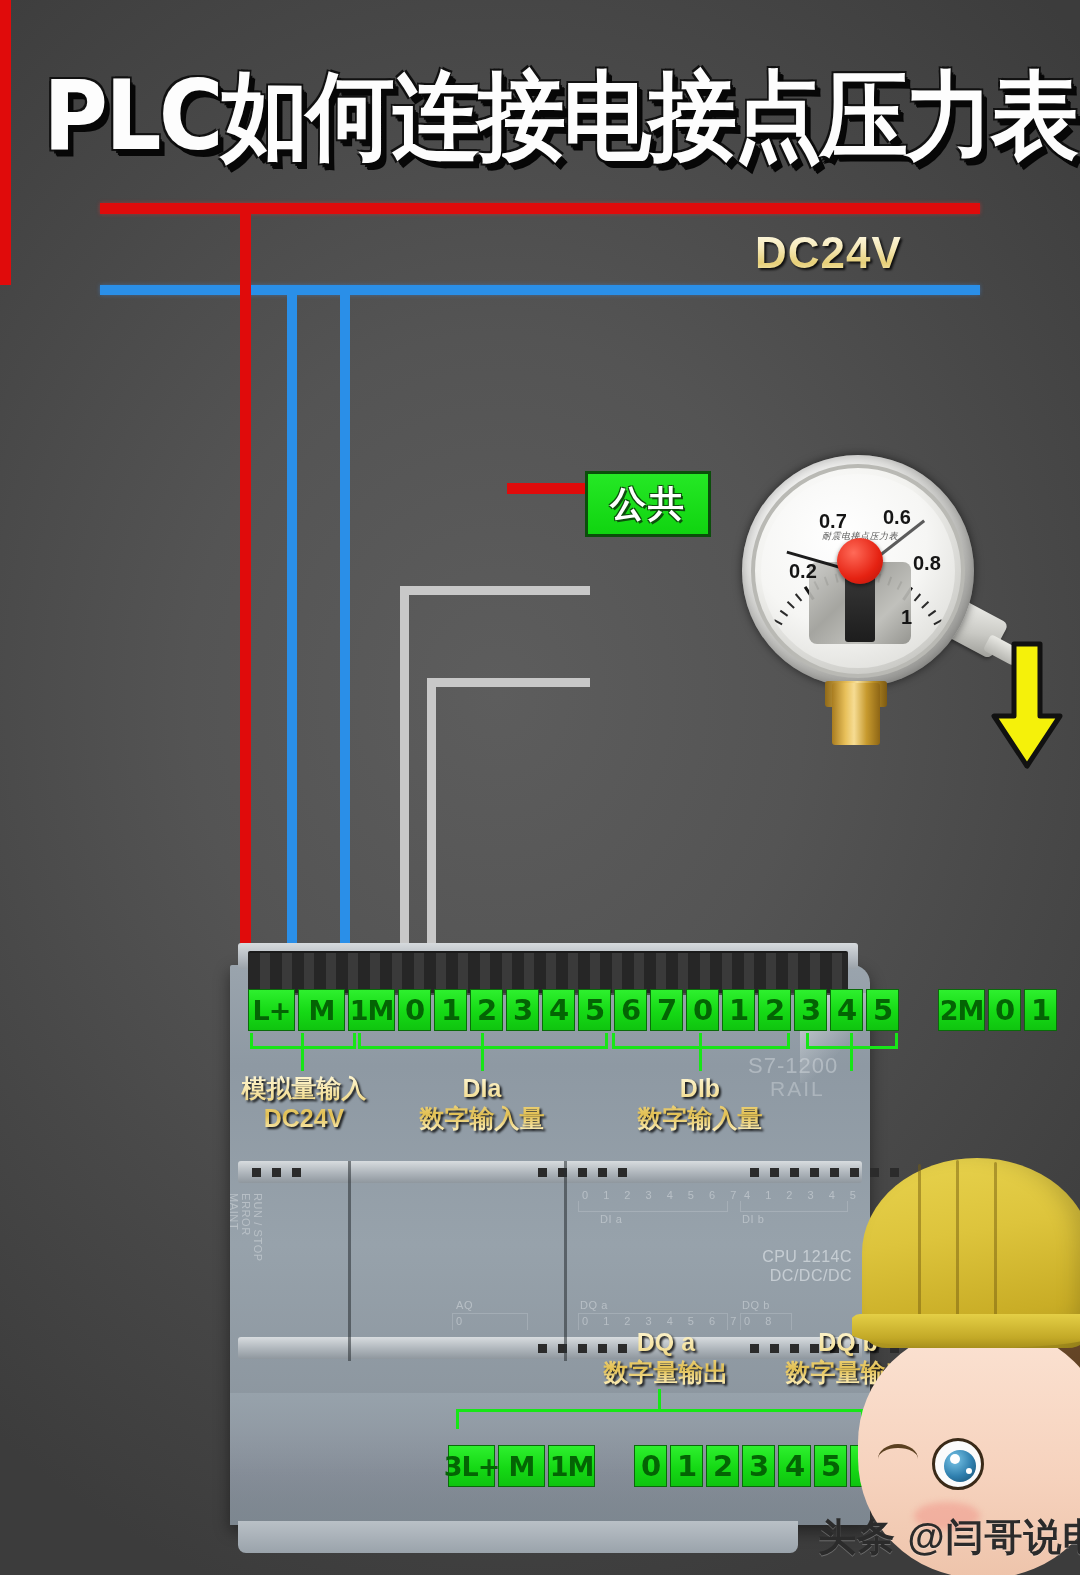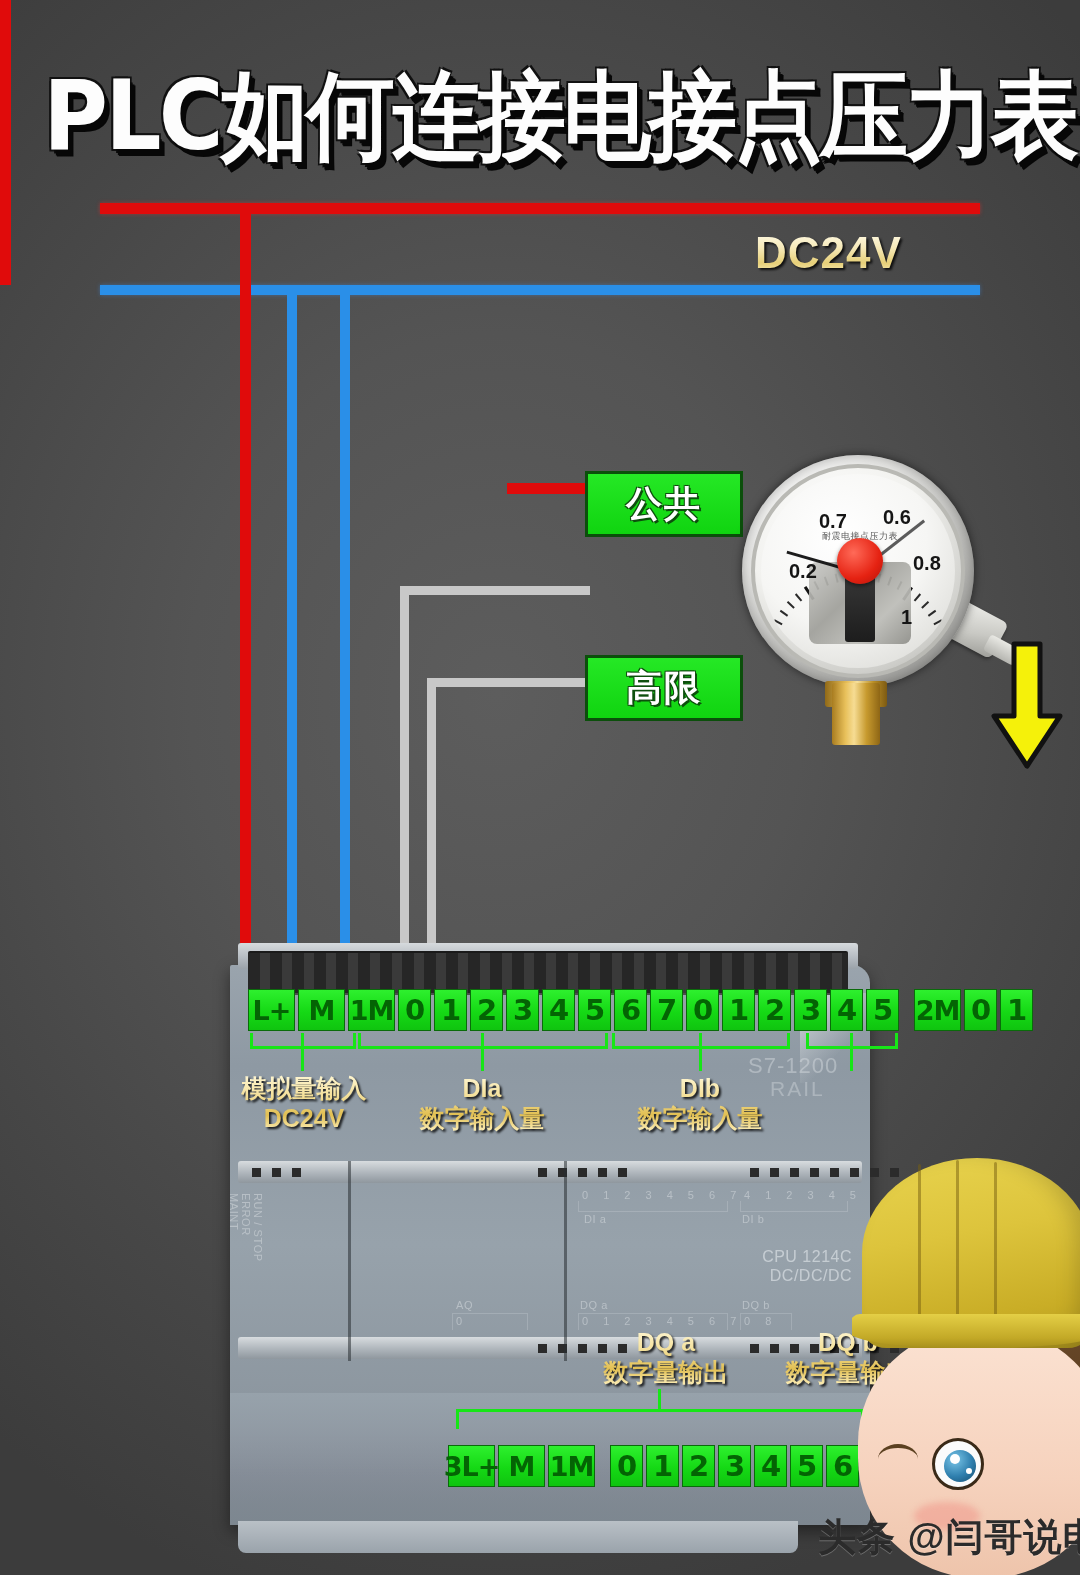--- a/index.html
+++ b/index.html
@@ -80,21 +80,21 @@
     font-size:44px;font-weight:bold;letter-spacing:1px;
     background:linear-gradient(180deg,#fffdf0 0%,#f6e9b8 40%,#e6cf78 70%,#fff6d0 100%);
     -webkit-background-clip:text;background-clip:text;
     color:transparent;-webkit-text-fill-color:transparent;
     filter:drop-shadow(2px 2px 1px rgba(0,0,0,.8));
   }
 
   
   .gbox{
     position:absolute;
-    width:158px;height:66px;
+    width:126px;height:66px;
     background:linear-gradient(180deg,#25e825 0%,#10d410 100%);
     border:3px solid #0b4f0b;
     box-sizing:border-box;
     display:flex;align-items:center;justify-content:center;
     font-size:36px;font-weight:bold;color:#ffffff;
     letter-spacing:2px;
     text-shadow:2px 2px 0 #0d4f0d, -1px -1px 0 #0d4f0d, 1px -1px 0 #0d4f0d, -1px 1px 0 #0d4f0d;
   }
   #gbox-common{left:585px;top:471px;}
   #gbox-low{left:585px;top:563px;}
@@ -122,21 +122,21 @@
         transform-origin:1px 96px;}
   .tick i{display:block;width:2px;height:9px;background:#2a2a2a;}
   .tick.major i{height:15px;width:3px;background:#141414;margin-left:-0.5px;}
   .dnum{position:absolute;font-size:20px;font-weight:bold;color:#151515;}
   #dn02{left:28px;top:86px;}
   #dn04{left:58px;top:36px;}
   #dn06{left:122px;top:32px;}
   #dn08{left:152px;top:78px;}
   #dn10{left:140px;top:132px;}
   #gauge-brand{position:absolute;left:44px;top:56px;width:110px;text-align:center;
-               font-size:9px;color:#3a3a3a;letter-spacing:.5px;opacity:.85;}
+               font-size:9px;color:#3a3a3a;letter-spacing:.5px;opacity:.85;font-style:italic;}
   #gauge-mech{
     position:absolute;left:48px;top:88px;width:102px;height:82px;
     background:linear-gradient(135deg,#c9c9c5 0%,#9e9e99 40%,#bcbcb7 70%,#8e8e89 100%);
     border-radius:8px;opacity:.92;
   }
   #gauge-setblock{
     position:absolute;left:84px;top:92px;width:30px;height:76px;
     background:linear-gradient(180deg,#3a3a3a,#1d1d1d);border-radius:3px;
   }
   #gauge-hub{
@@ -201,21 +201,21 @@
   .term{
     width:33px;height:42px;
     background:linear-gradient(180deg,#2ef02e 0%,#15d915 55%,#0fc40f 100%);
     border:1px solid #0a6b0a;box-sizing:border-box;
     display:flex;align-items:center;justify-content:center;
     font-size:29px;font-weight:bold;color:#046404;
     font-family:"DejaVu Sans","Liberation Sans",sans-serif;
     letter-spacing:-1px;
   }
   .term.w2{width:47px;font-size:27px;}
-  .term.gap{margin-left:12px;}
+  .term.gap{margin-left:36px;}
   #termrow-top{left:18px;top:52px;}
   #termrow-bottom{left:218px;top:508px;}
 
   
   .bracket{position:absolute;border:3px solid #17e617;border-top:none;box-sizing:border-box;}
   .bracket-up{position:absolute;border:3px solid #17e617;border-bottom:none;box-sizing:border-box;}
   .btick{position:absolute;width:3px;background:#17e617;}
 
   
   .glabel{
@@ -320,21 +320,20 @@
   <div id="g1-h" class="wire-gray"></div>
   <div id="g1-v" class="wire-gray"></div>
   <div id="g2-h" class="wire-gray"></div>
   <div id="g2-v" class="wire-gray"></div>
 
   <div id="vl-pos" class="vlabel">电源正</div>
   <div id="vl-neg" class="vlabel">电源负</div>
   <div id="vl-com" class="vlabel">输入公共线</div>
 
   <div id="gbox-common" class="gbox">公共</div>
-  <div id="gbox-high" class="gbox">高限</div>
 
   <div id="gauge-wrap">
     <div id="gauge-conn"></div>
     <div id="gauge-conn2"></div>
     <div id="gauge-body"></div>
     <div id="gauge-bezel"></div>
     <div id="gauge-face">
       <div id="gauge-ticks">
           <div class="tick major" style="transform: rotate(-135deg);"></div>
           <div class="tick" style="transform: rotate(-128.25deg);"></div>
@@ -482,21 +481,21 @@
             <span></span>
             <span></span>
           </div>
       </div>
 
       <div class="facetext" style="left:34px;top:228px;width:20px;transform:rotate(90deg);transform-origin:left top;white-space:pre;">RUN / STOP
 ERROR
 MAINT</div>
       <div class="facetext" style="left:352px;top:224px;letter-spacing:6px;">0 1 2 3 4 5 6 7</div>
       <div class="facebox" style="left:348px;top:236px;width:148px;height:10px;border-top:none;"></div>
-      <div class="facetext" style="left:354px;top:248px;">DI a</div>
+      <div class="facetext" style="left:370px;top:248px;">DI a</div>
       <div class="facetext" style="left:514px;top:224px;letter-spacing:6px;">4 1 2 3 4 5</div>
       <div class="facebox" style="left:510px;top:236px;width:106px;height:10px;border-top:none;"></div>
       <div class="facetext" style="left:512px;top:248px;">DI b</div>
 
       <div class="facetext" style="left:226px;top:334px;">AQ</div>
       <div class="facebox" style="left:222px;top:348px;width:74px;height:16px;border-bottom:none;"></div>
       <div class="facetext" style="left:226px;top:350px;">0</div>
 
       <div class="facetext" style="left:350px;top:334px;">DQ a</div>
       <div class="facebox" style="left:348px;top:348px;width:148px;height:16px;border-bottom:none;"></div>

